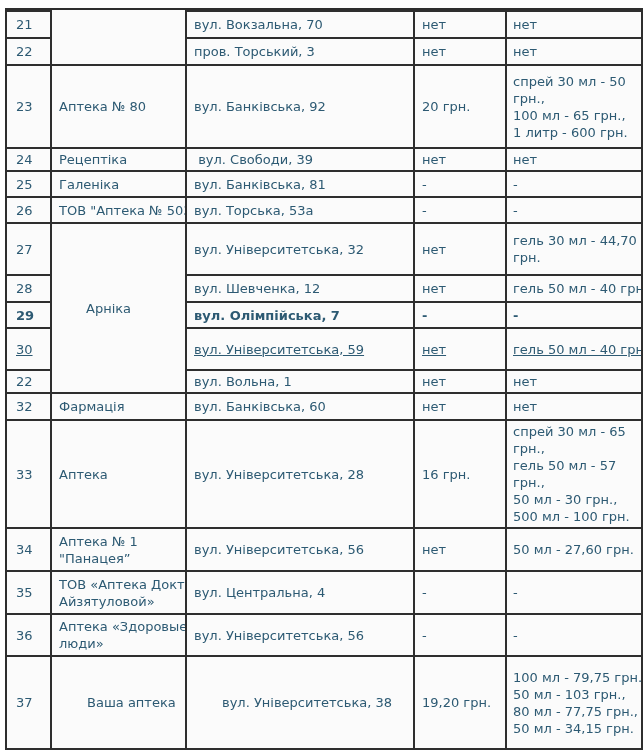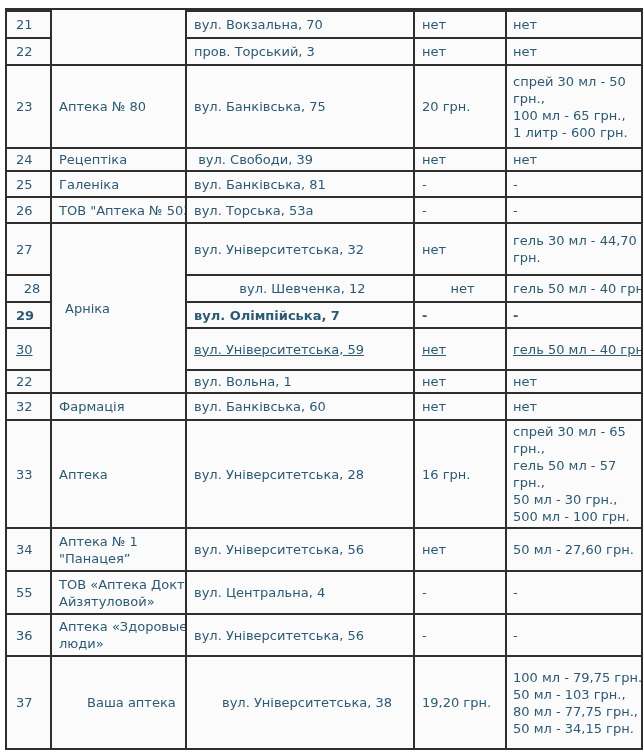--- a/index.html
+++ b/index.html
@@ -32,27 +32,27 @@
   .tbl td{
     border:2px solid var(--border-color);
     vertical-align:middle;
     white-space:pre;
     overflow:hidden;
     padding:2px 2px 2px 7px;
   }
   .tbl td.c1{padding-left:9px;}
   .tbl td.c4{padding-left:7px;}
   .tbl td.c5{padding-left:6px;}
-  .tbl td.indent{padding-left:13px;}
+  .tbl td.indent{padding-left:34px;}
   
   tr.r-sliver td{height:2px;padding:0;}
   tr.r21 td{height:27px;}  tr.r22 td{height:27px;}
   tr.r23 td{height:83px;margin-top:39px;}  tr.r24 td{height:19px;}
   tr.r25 td{height:26px;}  tr.r26 td{height:26px;}
-  tr.r27 td{height:52px;}  tr.r28 td{height:27px;text-align:center;}
+  tr.r27 td{height:52px;}  tr.r28 td{height:27px;}
   tr.r29 td{height:26px;font-weight:bold;}  tr.r30 td{height:42px;text-decoration:underline;}
   tr.r31 td{height:23px;}  tr.r32 td{height:27px;}
   tr.r33 td{height:102px;} tr.r34 td{height:43px;}
   tr.r35 td{height:43px;}  tr.r36 td{height:42px;}
   tr.r37 td{height:93px;padding-left:35px;}
 </style>
 </head>
 <body>
 
 <div class="page">
@@ -80,21 +80,21 @@
       </tr>
       <tr class="r22">
         <td class="c1">22</td>
         <td class="c3">пров. Торський, 3</td>
         <td class="c4">нет</td>
         <td class="c5">нет</td>
       </tr>
       <tr class="r23">
         <td class="c1">23</td>
         <td class="c2">Аптека № 80</td>
-        <td class="c3">вул. Банківська, 75</td>
+        <td class="c3">вул. Банківська, 92</td>
         <td class="c4">20 грн.</td>
         <td class="c5">спрей 30 мл - 50
 грн.,
 100 мл - 65 грн.,
 1 литр - 600 грн.</td>
       </tr>
       <tr class="r24">
         <td class="c1">24</td>
         <td class="c2">Рецептіка</td>
         <td class="c3"> вул. Свободи, 39</td>
@@ -168,21 +168,21 @@
       </tr>
       <tr class="r34">
         <td class="c1">34</td>
         <td class="c2">Аптека № 1
 "Панацея”</td>
         <td class="c3">вул. Університетська, 56</td>
         <td class="c4">нет</td>
         <td class="c5">50 мл - 27,60 грн.</td>
       </tr>
       <tr class="r35">
-        <td class="c1">55</td>
+        <td class="c1">35</td>
         <td class="c2">ТОВ «Аптека Доктора
 Айзятуловой»</td>
         <td class="c3">вул. Центральна, 4</td>
         <td class="c4">-</td>
         <td class="c5">-</td>
       </tr>
       <tr class="r36">
         <td class="c1">36</td>
         <td class="c2">Аптека «Здоровые
 люди»</td>

